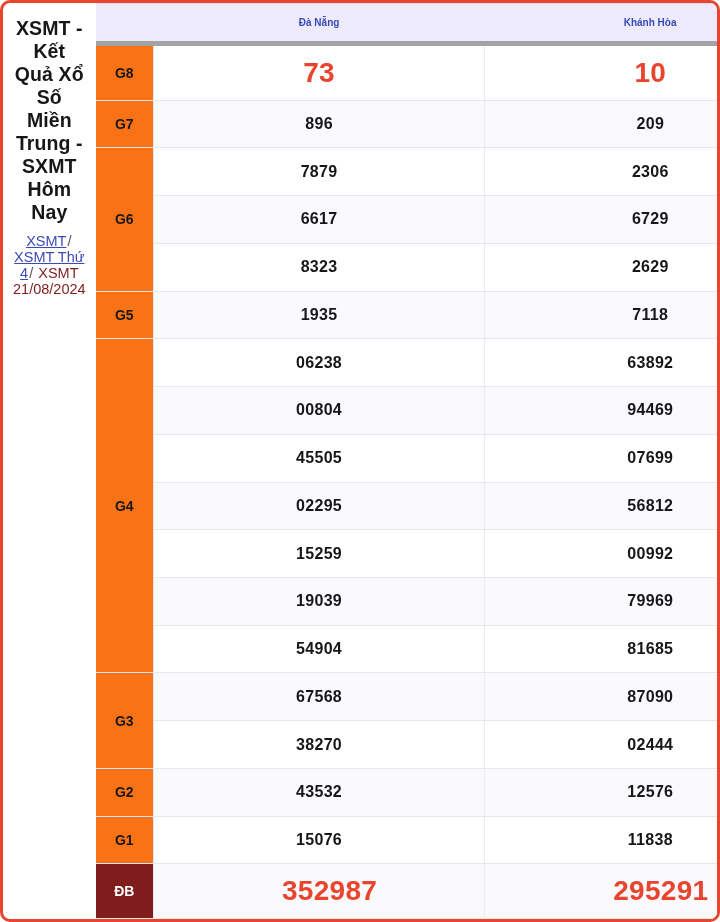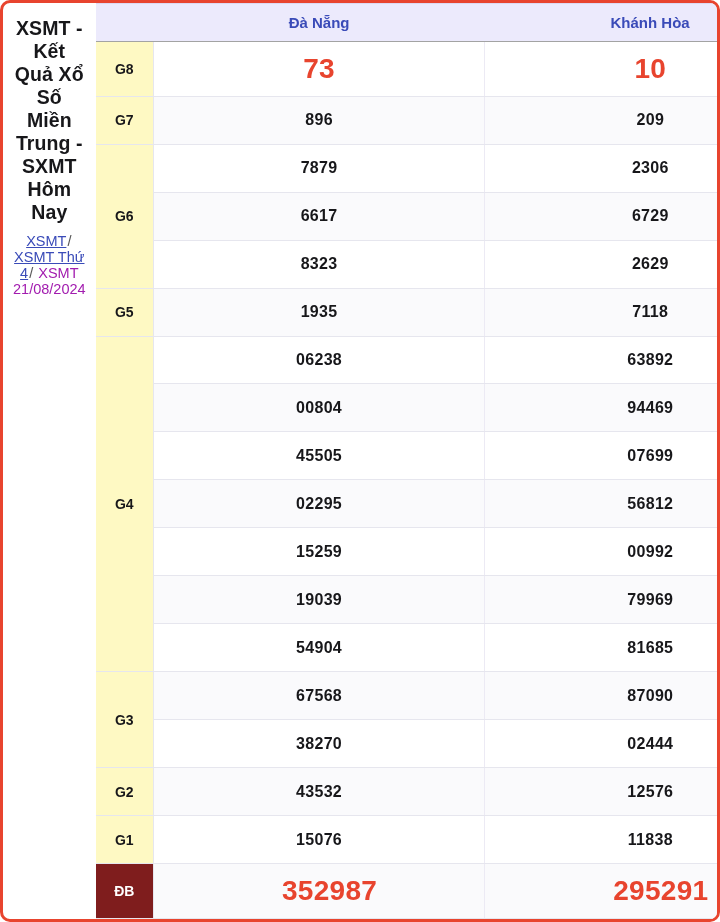--- a/index.html
+++ b/index.html
@@ -45,50 +45,50 @@
   .breadcrumb a {
     color: #3a4bb8;
     text-decoration: underline;
   }
   .breadcrumb .sep {
     color: #555;
     text-decoration: none;
     padding: 0 1px;
   }
   .breadcrumb .current {
-    color: #a21caf;
+    color: #7f1d1d;
     text-decoration: none;
   }
   table.results {
     width: 100%;
     border-collapse: collapse;
     table-layout: fixed;
   }
   table.results col.c-label { width: 58px; }
   table.results col.c-prov  { width: 331px; }
   table.results th, table.results td {
     border-top: 1px solid #e6e6ee;
     border-bottom: 1px solid #e6e6ee;
     text-align: center;
     vertical-align: middle;
   }
   table.results th {
     background: #eceafc;
     color: #3a4bb8;
-    font-size: 15px;
+    font-size: 10px;
     font-weight: bold;
     height: 35px;
     border-top: 1px solid #dcd9f2;
-    border-bottom: 1px solid #a3a3a3;
+    border-bottom: 5px solid #a3a3a3;
   }
   table.results th.corner {
     background: #eceafc;
   }
   td.prize-label {
-    background: #fef9c3;
+    background: #f97316;
     font-size: 14px;
     font-weight: bold;
     color: #17171a;
     border-right: 1px solid #e6e6ee;
   }
   td.prize-label.special {
     background: #7f1d1d;
     color: #ffffff;
   }
   td.num {

